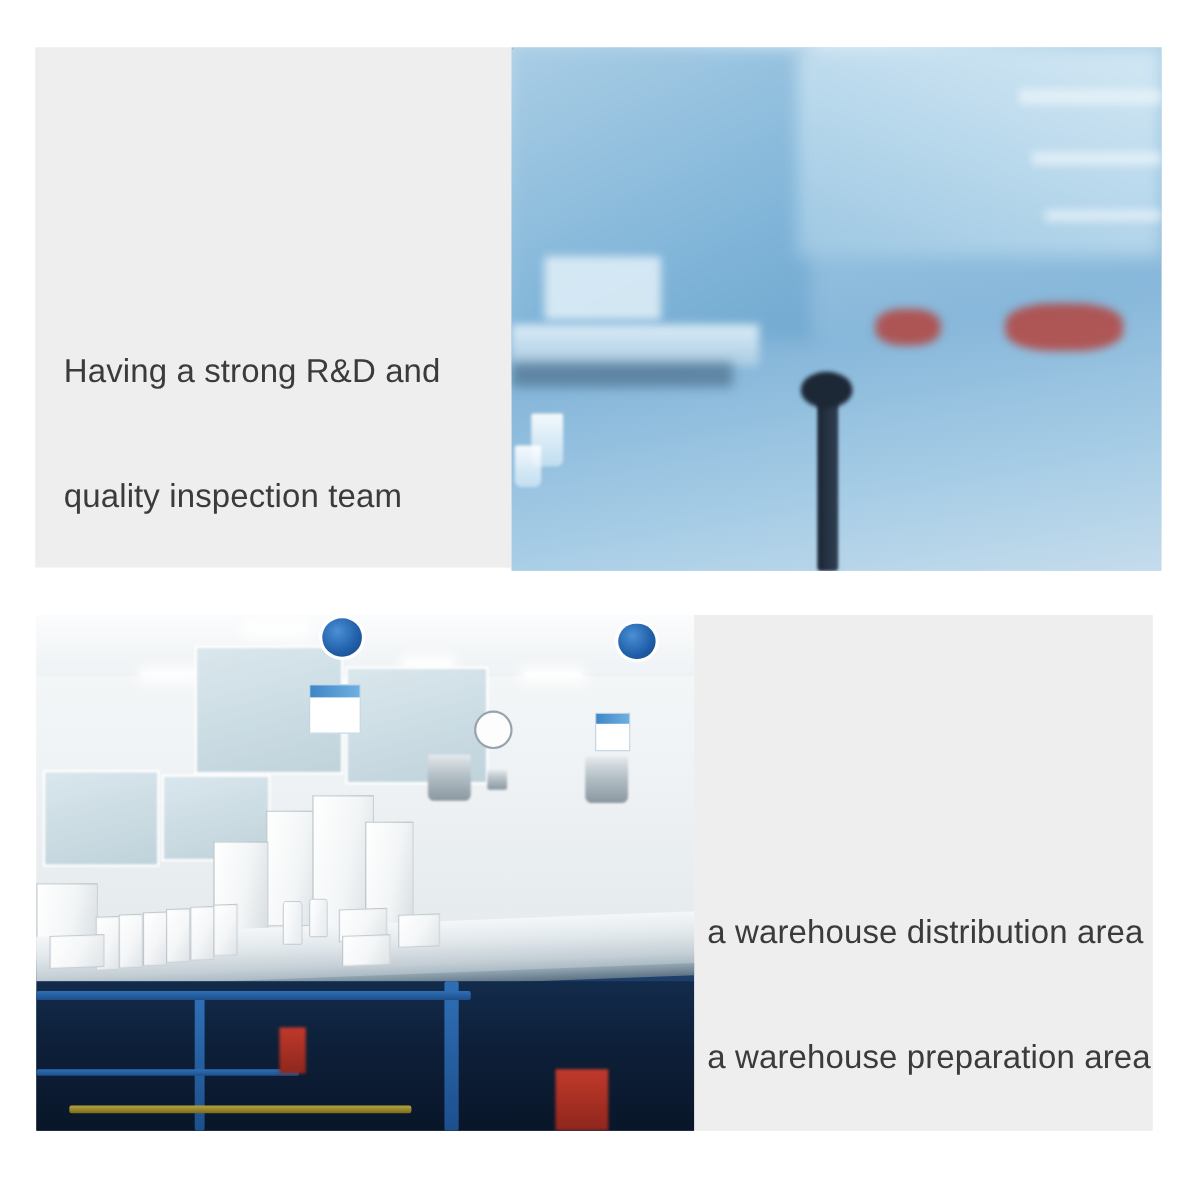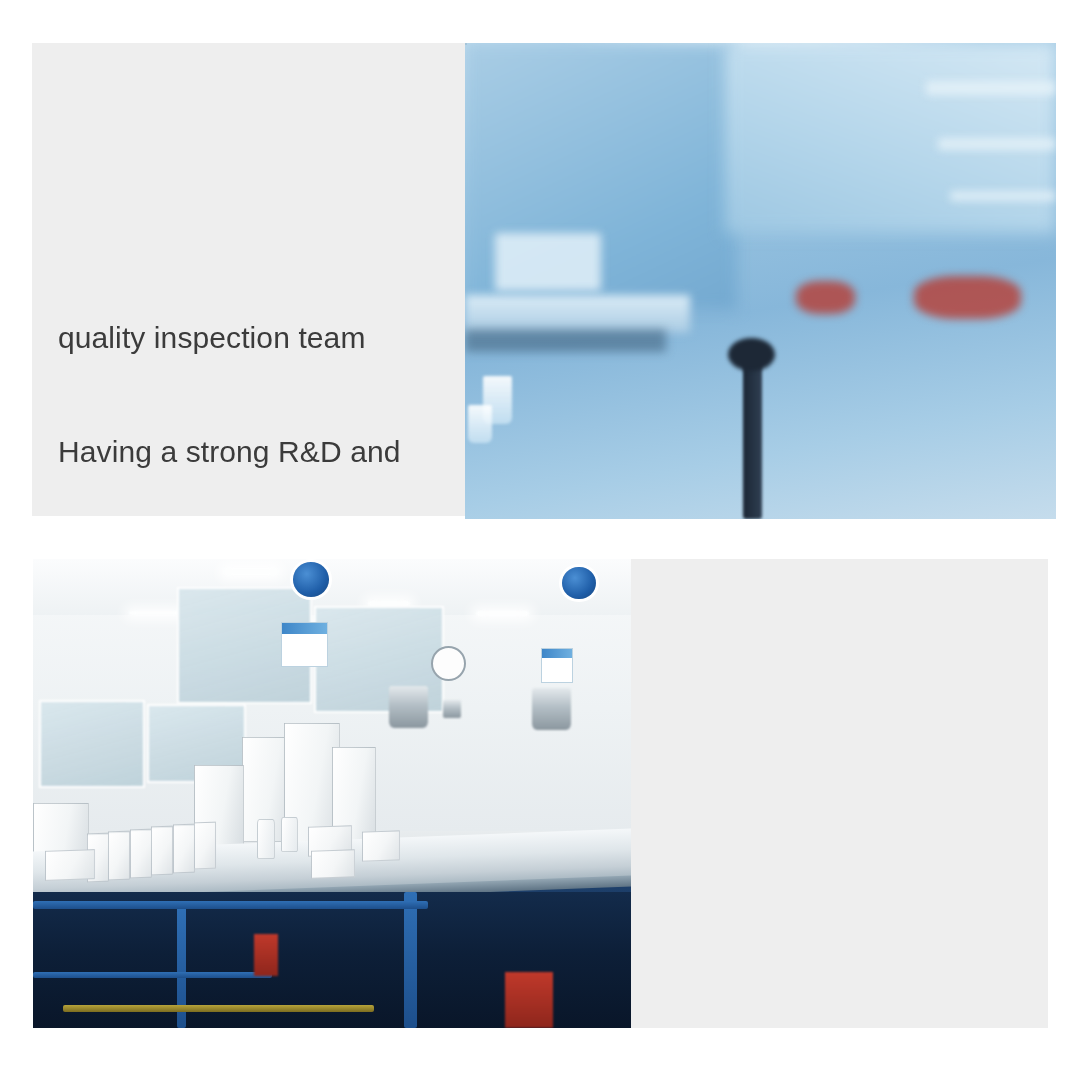--- a/index.html
+++ b/index.html
@@ -356,22 +356,22 @@
   }
 </style>
 </head>
 <body>
 
 <div class="page">
 
   <div class="gray-panel" style="left:32px; top:43px; width:433px; height:473px;"></div>
 
   <div class="caption" style="left:58px; top:243px; width:400px;">
+    <span class="cap-line">Having a strong R&amp;D and</span>
     <span class="cap-line">quality inspection team</span>
-    <span class="cap-line">Having a strong R&amp;D and</span>
   </div>
 
   <div class="photo" id="photo-lab">
 
     <div class="lab-wall-a"></div>
     <div class="lab-wall-b"></div>
     <div class="lab-shelf" style="left:78%; top:8%; width:22%; height:3%;"></div>
     <div class="lab-shelf" style="left:80%; top:20%; width:20%; height:2.4%;"></div>
     <div class="lab-shelf" style="left:82%; top:31%; width:18%; height:2.2%;"></div>
     <div class="lab-counter"></div>
@@ -410,20 +410,24 @@
       <div class="forceps"></div>
       <div class="flask"></div>
     </div>
 
     <div class="dark-stand"></div>
     <div class="dark-knob"></div>
   </div>
 
   <div class="gray-panel" style="left:631px; top:559px; width:417px; height:469px;"></div>
 
+  <div class="caption" style="left:643px; top:753px; width:400px;">
+    <span class="cap-line">a warehouse distribution area</span>
+    <span class="cap-line">a warehouse preparation area</span>
+  </div>
 
   <div class="photo" id="photo-warehouse">
 
     <div class="wh-wall"></div>
     <div class="wh-ceiling"></div>
 
     <div class="wh-light" style="left:32%; top:2%; width:9%; height:1.4%;"></div>
     <div class="wh-light" style="left:56%; top:9%; width:7%; height:1.1%;"></div>
     <div class="wh-light" style="left:74%; top:11%; width:9%; height:1.1%;"></div>
     <div class="wh-light" style="left:16%; top:11%; width:9%; height:1%;"></div>

